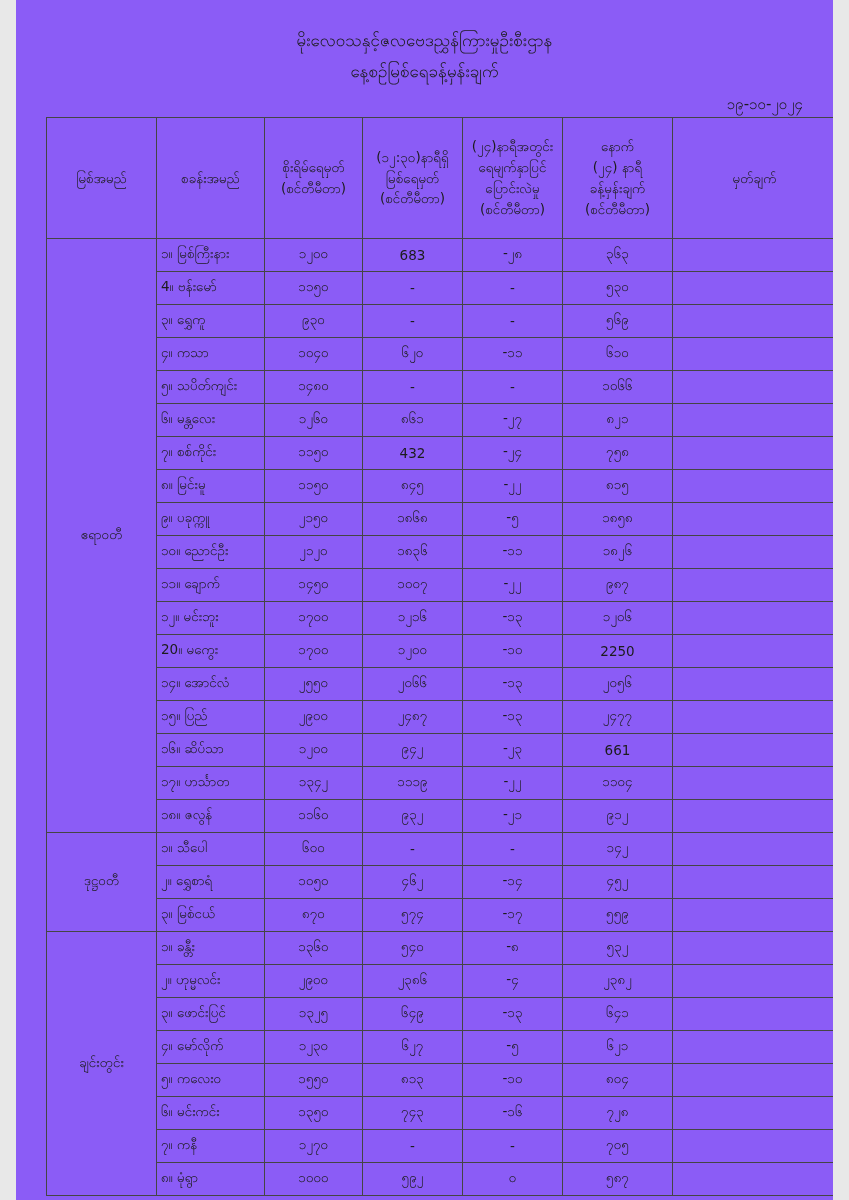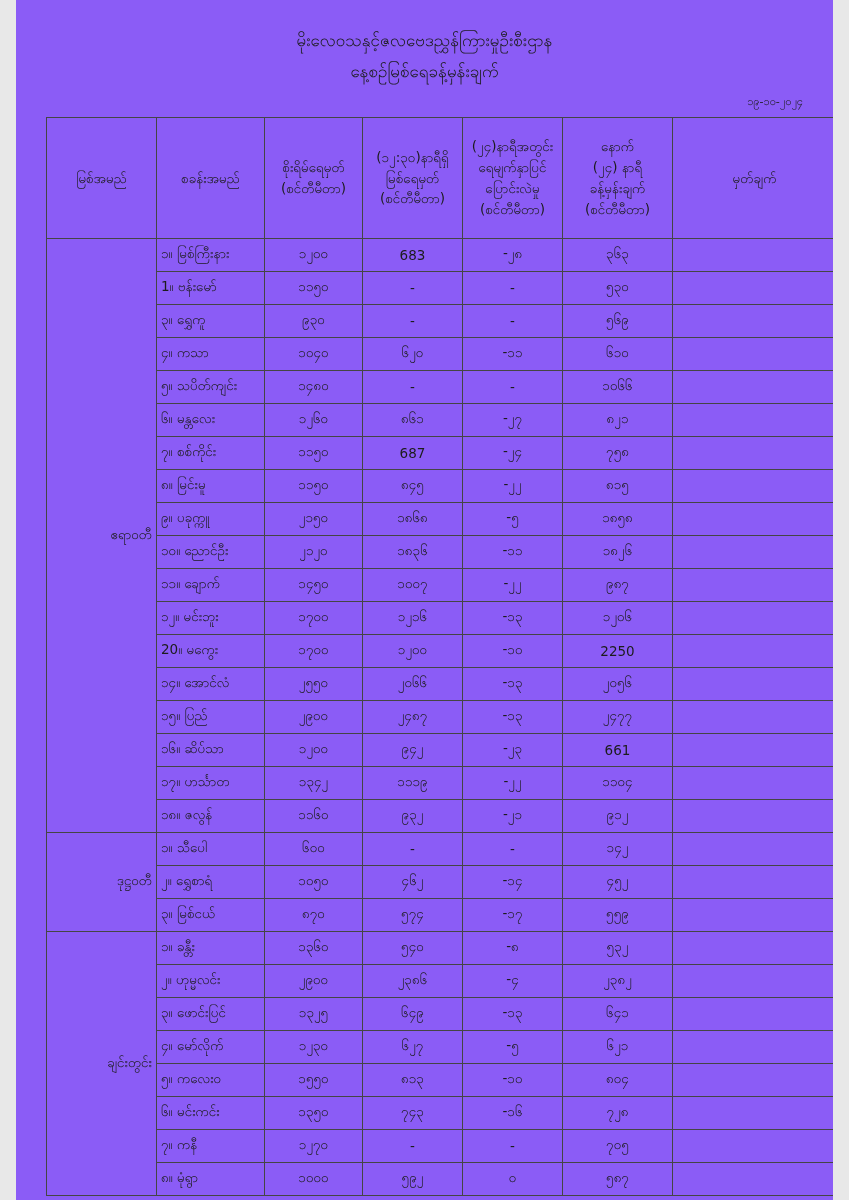--- a/index.html
+++ b/index.html
@@ -29,21 +29,21 @@
     width: 100%;
     text-align: center;
     font-size: 17px;
   }
   .doc-date {
     position: absolute;
     top: 94px;
     right: 30px;
     width: 300px;
     text-align: right;
-    font-size: 11px;
+    font-size: 15px;
   }
   table.river-table {
     position: absolute;
     top: 117px;
     left: 30px;
     width: 790px;
     border-collapse: collapse;
     table-layout: fixed;
   }
   table.river-table th,
@@ -63,21 +63,21 @@
     line-height: 1.55;
   }
   table.river-table td { height: 28px; }
   col.c-river    { width: 110px; }
   col.c-station  { width: 108px; }
   col.c-danger   { width: 98px; }
   col.c-level    { width: 100px; }
   col.c-change   { width: 100px; }
   col.c-forecast { width: 110px; }
   col.c-remark   { width: 164px; }
-  td.river-cell   { text-align: right; }
+  td.river-cell   { text-align: center; }
   td.station-cell { text-align: left; padding-left: 9px; }
   td.num-cell     { text-align: center; }
   td.remark-cell  { }
 </style>
 </head>
 <body>
 
 <div class="page">
   <div class="doc-title">မိုးလေဝသနှင့်ဇလဗေဒညွှန်ကြားမှုဦးစီးဌာန</div>
   <div class="doc-subtitle">နေ့စဉ်မြစ်ရေခန့်မှန်းချက်</div>
@@ -117,21 +117,21 @@
         <tr>
           <td class="river-cell" rowspan="18">ဧရာဝတီ</td>
           <td class="station-cell">၁။ မြစ်ကြီးနား</td>
           <td class="num-cell">၁၂၀၀</td>
           <td class="num-cell">683</td>
           <td class="num-cell">-၂၈</td>
           <td class="num-cell">၃၆၃</td>
           <td class="remark-cell"></td>
         </tr>
         <tr>
-          <td class="station-cell">1။ ဗန်းမော်</td>
+          <td class="station-cell">4။ ဗန်းမော်</td>
           <td class="num-cell">၁၁၅၀</td>
           <td class="num-cell">-</td>
           <td class="num-cell">-</td>
           <td class="num-cell">၅၃၀</td>
           <td class="remark-cell"></td>
         </tr>
         <tr>
           <td class="station-cell">၃။ ရွှေကူ</td>
           <td class="num-cell">၉၃၀</td>
           <td class="num-cell">-</td>
@@ -159,21 +159,21 @@
           <td class="station-cell">၆။ မန္တလေး</td>
           <td class="num-cell">၁၂၆၀</td>
           <td class="num-cell">၈၆၁</td>
           <td class="num-cell">-၂၇</td>
           <td class="num-cell">၈၂၁</td>
           <td class="remark-cell"></td>
         </tr>
         <tr>
           <td class="station-cell">၇။ စစ်ကိုင်း</td>
           <td class="num-cell">၁၁၅၀</td>
-          <td class="num-cell">687</td>
+          <td class="num-cell">432</td>
           <td class="num-cell">-၂၄</td>
           <td class="num-cell">၇၅၈</td>
           <td class="remark-cell"></td>
         </tr>
         <tr>
           <td class="station-cell">၈။ မြင်းမူ</td>
           <td class="num-cell">၁၁၅၀</td>
           <td class="num-cell">၈၄၅</td>
           <td class="num-cell">-၂၂</td>
           <td class="num-cell">၈၁၅</td>

